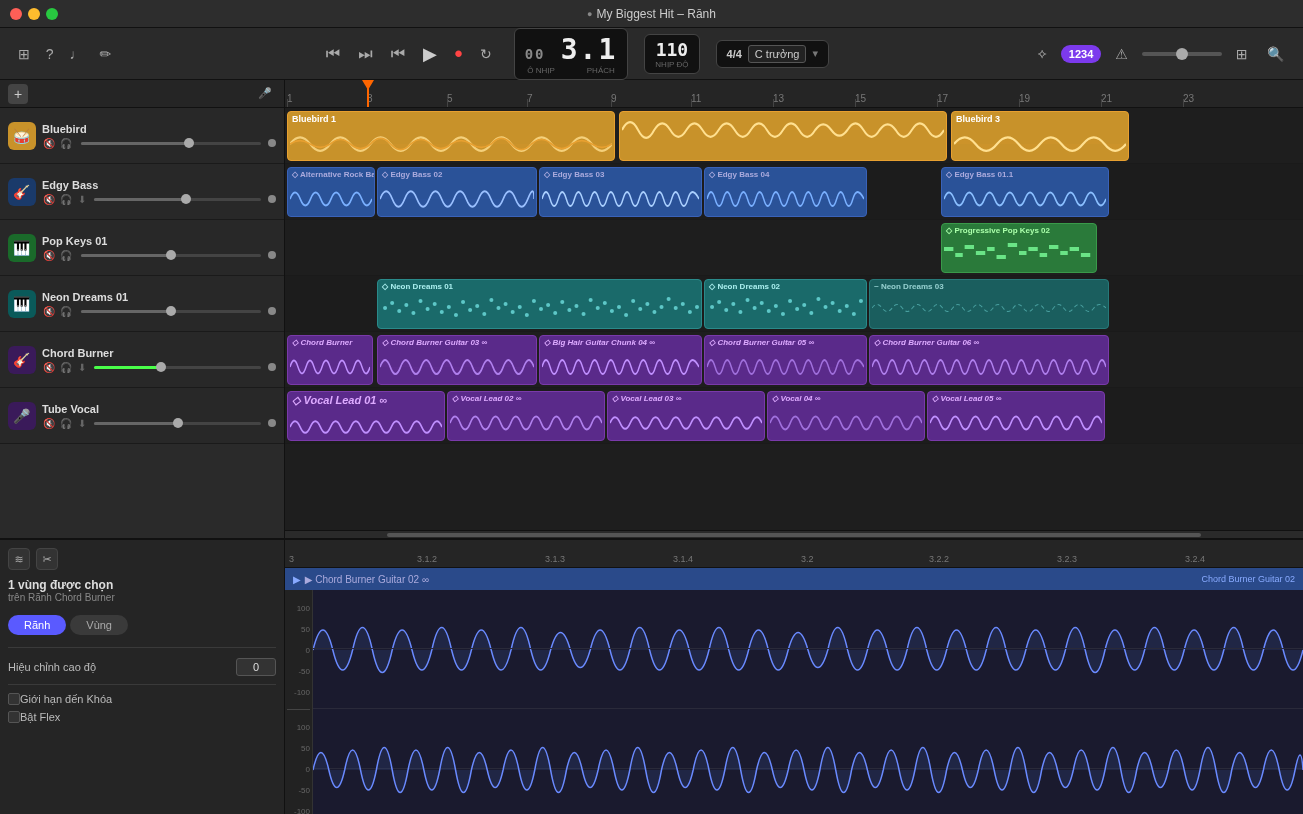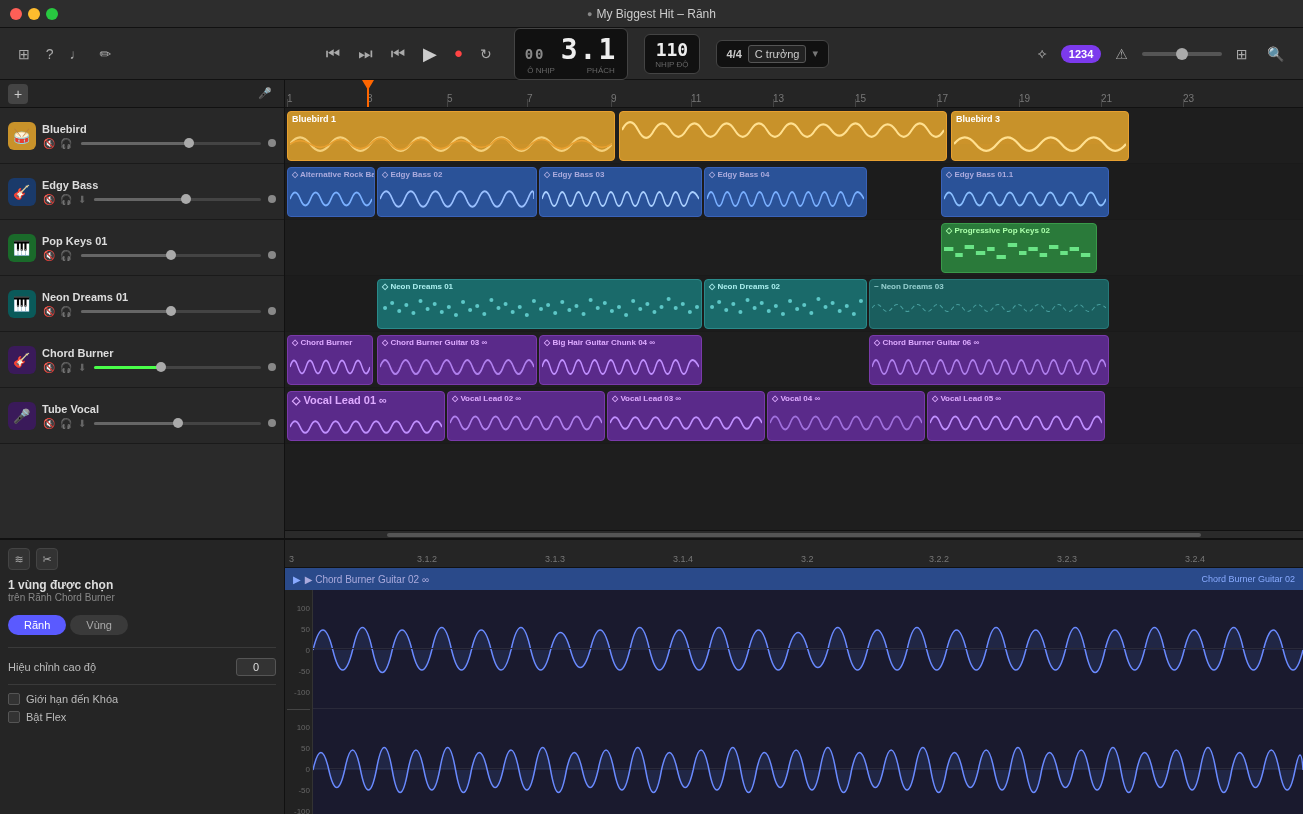--- a/index.html
+++ b/index.html
@@ -316,21 +316,21 @@
     
     .clip-yellow { background: #c8922a; border: 1px solid #e8a030; }
     .clip-yellow .clip-label { color: #fff; }
     .clip-blue { background: #2a5298; border: 1px solid #3a62b8; }
     .clip-blue .clip-label { color: #aad; }
     .clip-green { background: #2a7a3a; border: 1px solid #3a9a4a; }
     .clip-green .clip-label { color: #afa; }
     .clip-teal { background: #1a6a6a; border: 1px solid #2a8a8a; }
     .clip-teal .clip-label { color: #aee; }
     .clip-purple { background: #5a2a8a; border: 1px solid #7a3aaa; }
-    .clip-purple .clip-label { color: #daf; }
+    .clip-purple .clip-label { color: #daf; font-style: italic; }
 
     
     .lower-section {
       display: flex;
       height: calc(814px - 28px - 52px - 460px);
       background: #222;
     }
 
     .lower-left {
       width: 285px;
@@ -395,21 +395,20 @@
       border-radius: 3px;
       padding: 2px 6px;
       font-size: 11px;
       color: #ddd;
       width: 40px;
       text-align: center;
     }
     .checkbox-row {
       display: flex;
       align-items: flex-start;
-      gap: 6px;
       margin-bottom: 6px;
     }
     .checkbox {
       width: 12px; height: 12px;
       border: 1px solid #555;
       border-radius: 2px;
       background: #333;
     }
     .checkbox-label { font-size: 11px; color: #bbb; }
 
@@ -910,20 +909,28 @@
             </div>
           </div>
           <div class="clip clip-purple" style="left:254px;width:163px">
             <div class="clip-label" style="font-size:8px">◇ Big Hair Guitar Chunk 04 ∞</div>
             <div class="clip-wave">
               <svg width="100%" height="100%" viewBox="0 0 155 28" preserveAspectRatio="none">
                 <path d="M0,14 Q4,3 8,14 Q12,25 16,14 Q20,3 24,14 Q28,25 32,14 Q36,3 40,14 Q44,25 48,14 Q52,3 56,14 Q60,25 64,14 Q68,3 72,14 Q76,25 80,14 Q84,3 88,14 Q92,25 96,14 Q100,3 104,14 Q108,25 112,14 Q116,3 120,14 Q124,25 128,14 Q132,3 136,14 Q140,25 144,14 Q148,3 155,14" stroke="#c090ff" stroke-width="1.5" fill="#7a3aaa25"></path>
               </svg>
             </div>
           </div>
+          <div class="clip clip-purple" style="left:419px;width:163px">
+            <div class="clip-label" style="font-size:8px">◇ Chord Burner Guitar 05 ∞</div>
+            <div class="clip-wave">
+              <svg width="100%" height="100%" viewBox="0 0 155 28" preserveAspectRatio="none">
+                <path d="M0,14 Q4,3 8,14 Q12,25 16,14 Q20,3 24,14 Q28,25 32,14 Q36,3 40,14 Q44,25 48,14 Q52,3 56,14 Q60,25 64,14 Q68,3 72,14 Q76,25 80,14 Q84,3 88,14 Q92,25 96,14 Q100,3 104,14 Q108,25 112,14 Q116,3 120,14 Q124,25 128,14 Q132,3 136,14 Q140,25 144,14 Q148,3 155,14" stroke="#a070dd" stroke-width="1.5" fill="#7a3aaa20"></path>
+              </svg>
+            </div>
+          </div>
           <div class="clip clip-purple" style="left:584px;width:240px">
             <div class="clip-label" style="font-size:8px">◇ Chord Burner Guitar 06 ∞</div>
             <div class="clip-wave">
               <svg width="100%" height="100%" viewBox="0 0 232 28" preserveAspectRatio="none">
                 <path d="M0,14 Q4,3 8,14 Q12,25 16,14 Q20,3 24,14 Q28,25 32,14 Q36,3 40,14 Q44,25 48,14 Q52,3 56,14 Q60,25 64,14 Q68,3 72,14 Q76,25 80,14 Q84,3 88,14 Q92,25 96,14 Q100,3 104,14 Q108,25 112,14 Q116,3 120,14 Q124,25 128,14 Q132,3 136,14 Q140,25 144,14 Q148,3 152,14 Q156,25 160,14 Q164,3 168,14 Q172,25 176,14 Q180,3 184,14 Q188,25 192,14 Q196,3 200,14 Q204,25 208,14 Q212,3 216,14 Q220,25 224,14 Q228,3 232,14" stroke="#b080ee" stroke-width="1.5" fill="#7a3aaa20"></path>
               </svg>
             </div>
           </div>
         </div>
 

